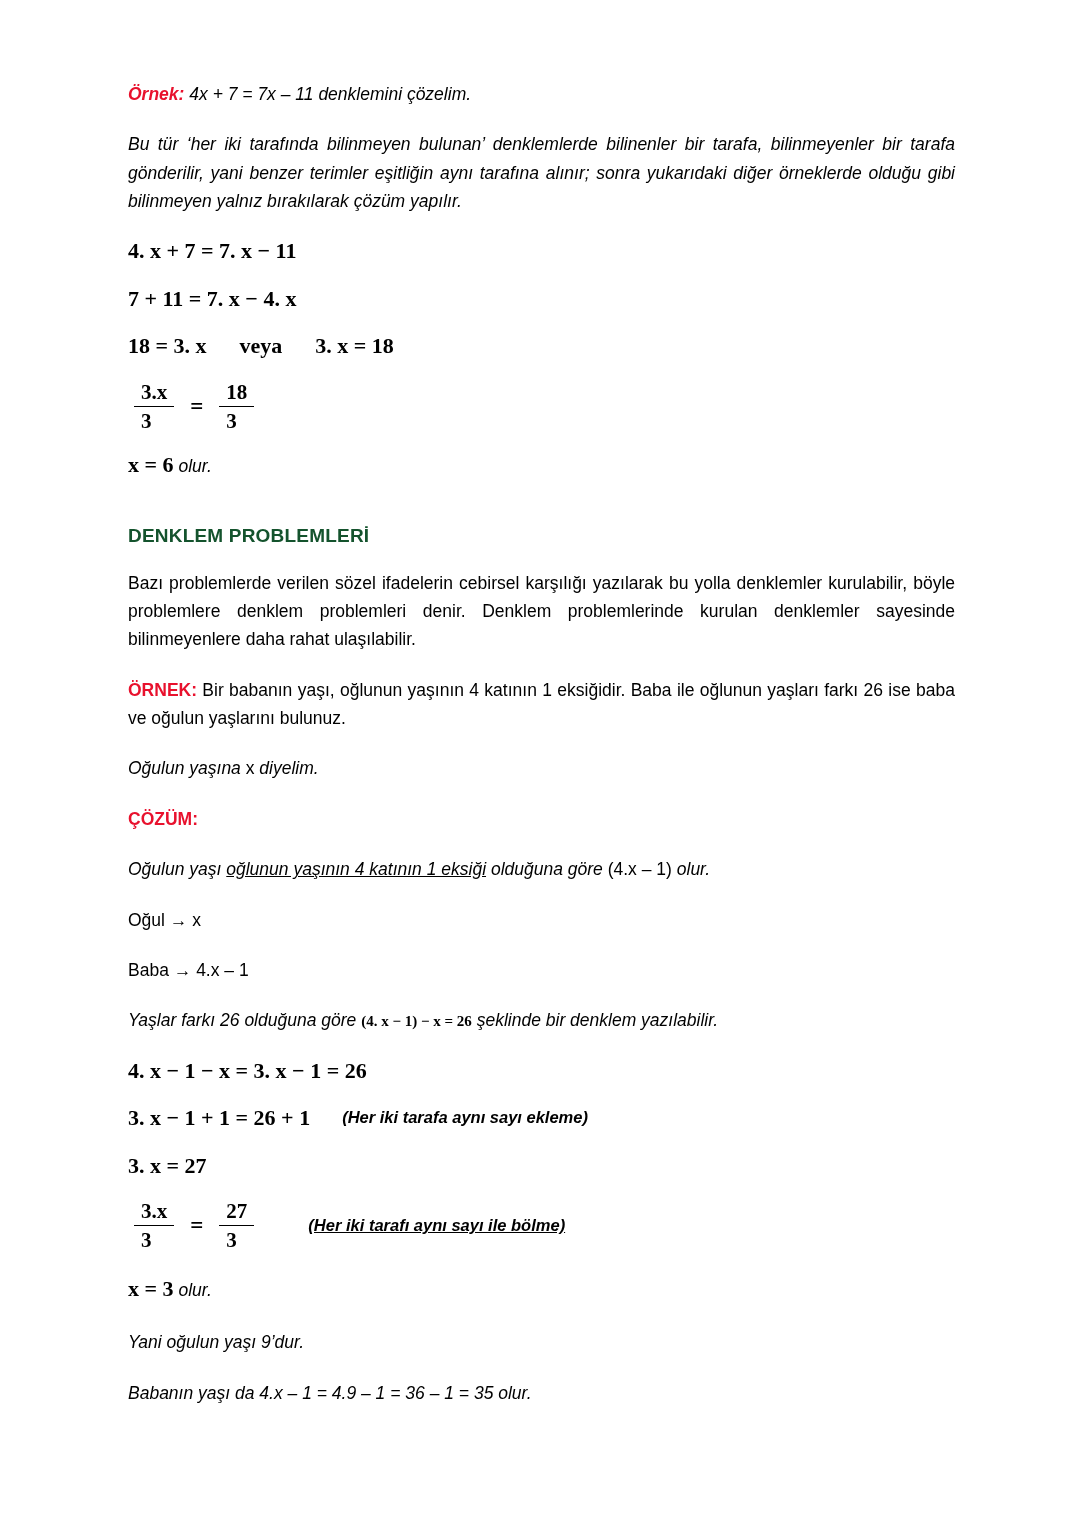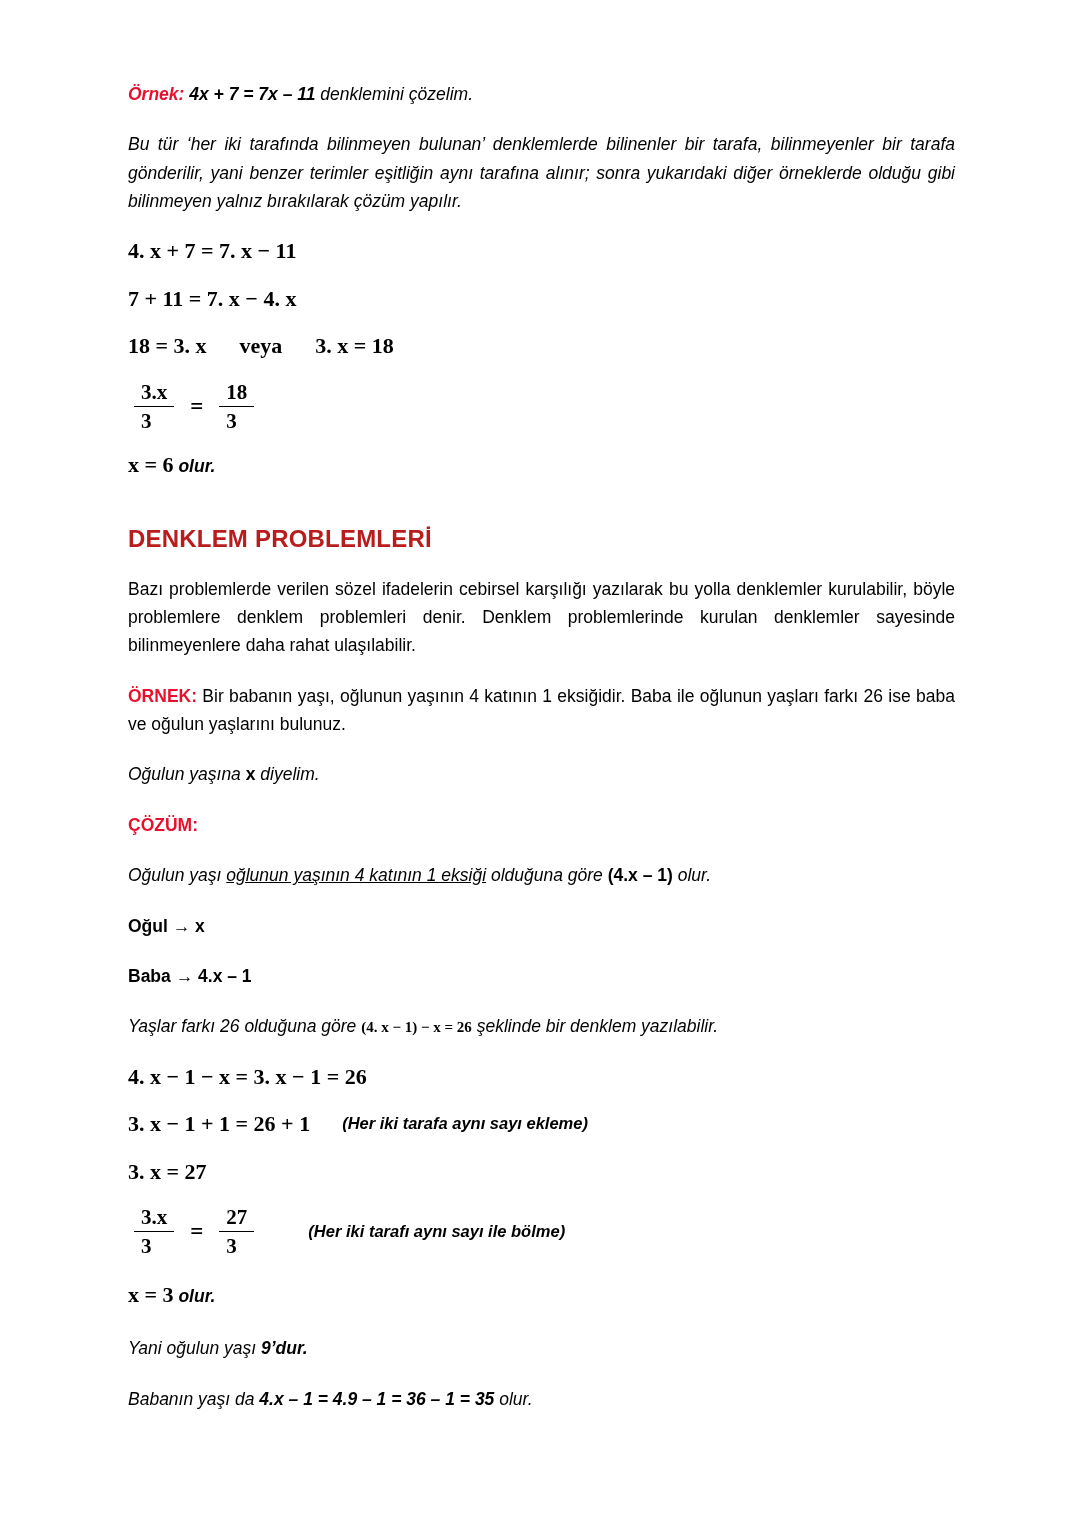--- a/index.html
+++ b/index.html
@@ -22,21 +22,21 @@
     box-sizing: border-box;
     padding: 80px 125px 40px 128px;
   }
   .para {
     font-size: 17.5px;
     line-height: 1.62;
     margin: 0 0 22px 0;
     text-align: left;
   }
   .italic { font-style: italic; }
-  .bold { font-weight: bold; }
+  .bold { font-weight: normal; }
   .lbl-red { color: #e8112d; font-weight: bold; font-style: italic; }
   .lbl-red-up { color: #e8112d; font-weight: bold; }
 
   .justified {
     text-align: justify;
     text-align-last: left;
   }
 
   
   .math {
@@ -73,22 +73,22 @@
   .frac .den {
     padding: 2px 7px 0 7px;
   }
   .eqsign {
     font-family: "Liberation Serif", serif;
     font-size: 23px;
     font-weight: bold;
     margin: 0 10px;
   }
   .section-title {
-    color: #b91c1c;
-    font-size: 24px;
+    color: #14532d;
+    font-size: 19px;
     font-weight: bold;
     margin: 44px 0 22px 0;
     letter-spacing: 0.2px;
   }
   .note {
     font-style: italic;
     font-weight: bold;
     font-size: 16.5px;
     font-family: "Liberation Sans", sans-serif;
     margin-left: 32px;
@@ -192,21 +192,21 @@
   <div class="flexline" style="margin-bottom:18px;">
     <span class="frac">
       <span class="num">3.x</span>
       <span class="den">3</span>
     </span>
     <span class="eqsign">=</span>
     <span class="frac">
       <span class="num">27</span>
       <span class="den">3</span>
     </span>
-    <span class="note" style="margin-left:48px;margin-top:0;">(Her iki tarafı aynı sayı ile bölme)</span>
+    <span class="note" style="margin-left:48px;margin-top:0;text-decoration:underline;">(Her iki tarafı aynı sayı ile bölme)</span>
   </div>
 
   <p class="para">
     <span style="font-family:'Liberation Serif',serif;font-weight:bold;font-size:22px;">x = 3</span>
     <span class="bold italic">olur.</span>
   </p>
 
   <p class="para">
     <span class="italic">Yani oğulun yaşı</span>
     <span class="bold italic">9’dur.</span>

